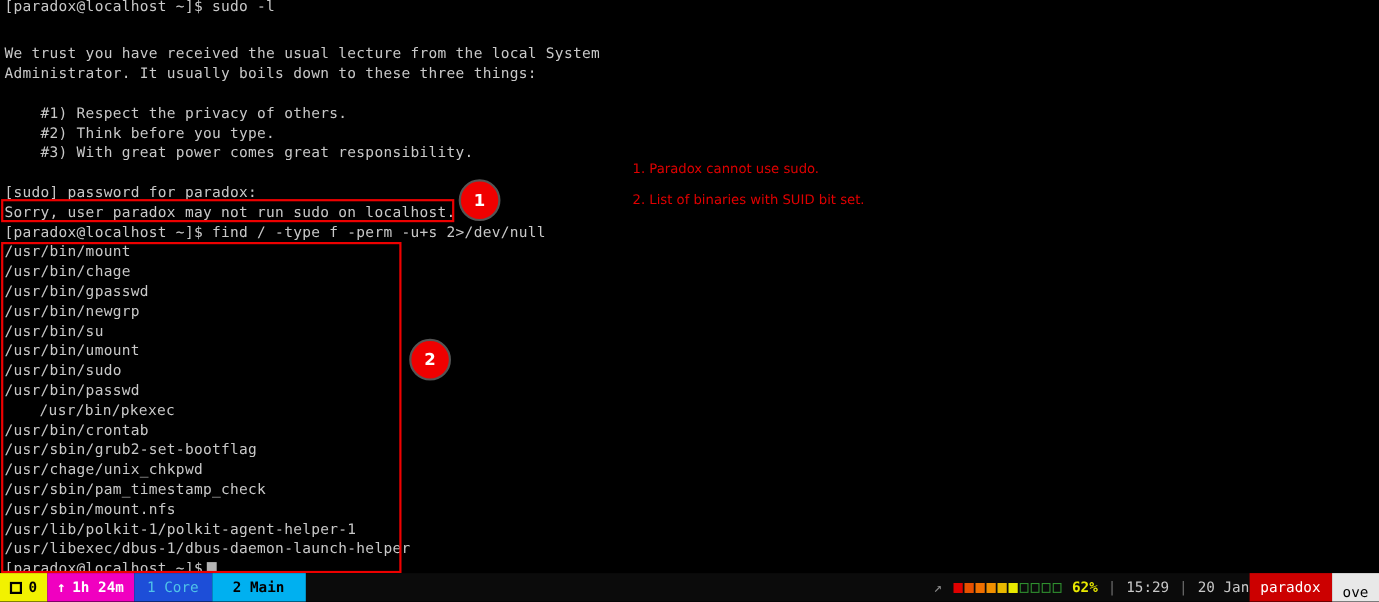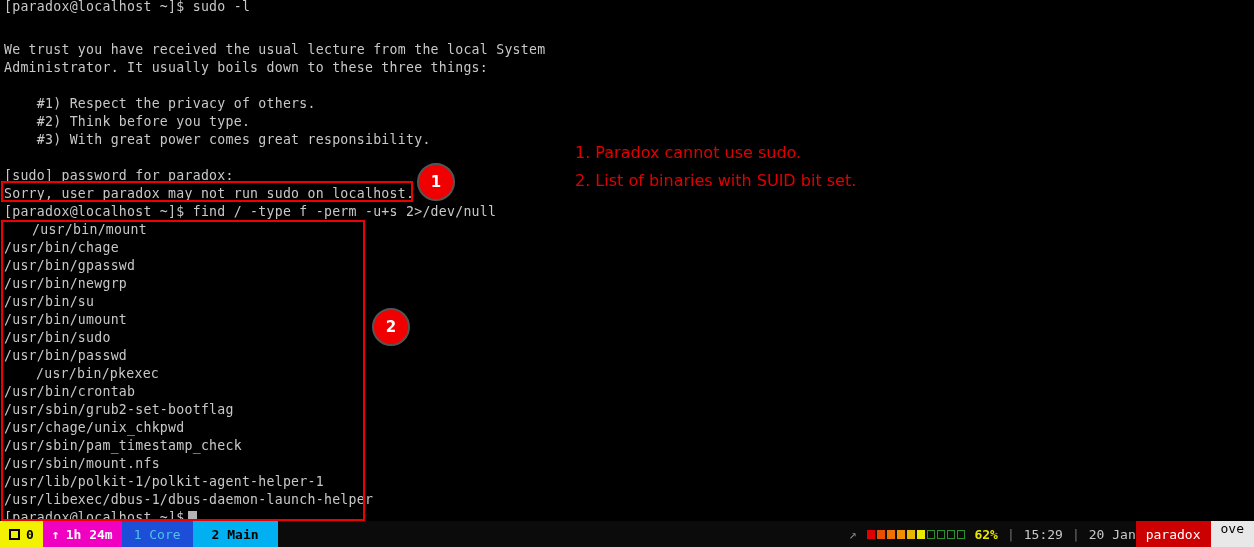--- a/index.html
+++ b/index.html
@@ -46,21 +46,21 @@
     color:#fff; font-weight:bold; font-size:15px;
     font-family:"DejaVu Sans","Liberation Sans",sans-serif;
   }
   #badge-1 { left:417px; top:163px; }
   #badge-2 { left:372px; top:308px; }
 
   
   #notes {
     position:absolute; left:575px; top:139px;
     font-family:"DejaVu Sans","Liberation Sans",sans-serif;
-    font-size:16px; line-height:28px;
+    font-size:12px; line-height:28px;
     color:#e00000;
   }
   #notes div { white-space:pre; }
 
   
   #cursor {
     position:absolute;
     width:9px; height:15px;
     background:#b4b4b4;
   }
@@ -108,42 +108,42 @@
   #battery-pct { color:#e8e800; font-weight:bold; }
   .sep { color:#6e6e6e; }
   .clocktext { color:#c8c8c8; }
   #seg-user {
     background:#cc0000; color:#fff;
     padding:0 10px; display:flex; align-items:center;
     font-weight:normal;
   }
   #seg-host {
     background:#e8e8e8; color:#000;
-    padding:0 10px; display:flex; align-items:flex-start;
+    padding:0 10px; display:flex; align-items:flex-end;
     font-weight:normal; overflow:hidden;
   }
 </style>
 </head>
 <body>
 
 <div id="terminal">
 
   <div class="tline" style="top: -2px;">[paradox@localhost ~]$ sudo -l</div>
     <div class="tline blank" style="top: 16px;"></div>
     <div class="tline" style="top: 41px;">We trust you have received the usual lecture from the local System</div>
     <div class="tline" style="top: 59px;">Administrator. It usually boils down to these three things:</div>
     <div class="tline blank" style="top: 77px;"></div>
     <div class="tline" style="top: 95px;">    #1) Respect the privacy of others.</div>
     <div class="tline" style="top: 113px;">    #2) Think before you type.</div>
     <div class="tline" style="top: 131px;">    #3) With great power comes great responsibility.</div>
     <div class="tline blank" style="top: 149px;"></div>
     <div class="tline" style="top: 167px;">[sudo] password for paradox:</div>
     <div class="tline" style="top: 185px;">Sorry, user paradox may not run sudo on localhost.</div>
     <div class="tline" style="top: 203px;">[paradox@localhost ~]$ find / -type f -perm -u+s 2&gt;/dev/null</div>
-    <div class="tline" style="top: 221px; padding-left: 28px;">/usr/bin/mount</div>
+    <div class="tline" style="top: 221px;">/usr/bin/mount</div>
     <div class="tline" style="top: 239px;">/usr/bin/chage</div>
     <div class="tline" style="top: 257px;">/usr/bin/gpasswd</div>
     <div class="tline" style="top: 275px;">/usr/bin/newgrp</div>
     <div class="tline" style="top: 293px;">/usr/bin/su</div>
     <div class="tline" style="top: 311px;">/usr/bin/umount</div>
     <div class="tline" style="top: 329px;">/usr/bin/sudo</div>
     <div class="tline" style="top: 347px;">/usr/bin/passwd</div>
     <div class="tline" style="top: 365px; margin-left: 32px;">/usr/bin/pkexec</div>
     <div class="tline" style="top: 383px;">/usr/bin/crontab</div>
     <div class="tline" style="top: 401px;">/usr/sbin/grub2-set-bootflag</div>

